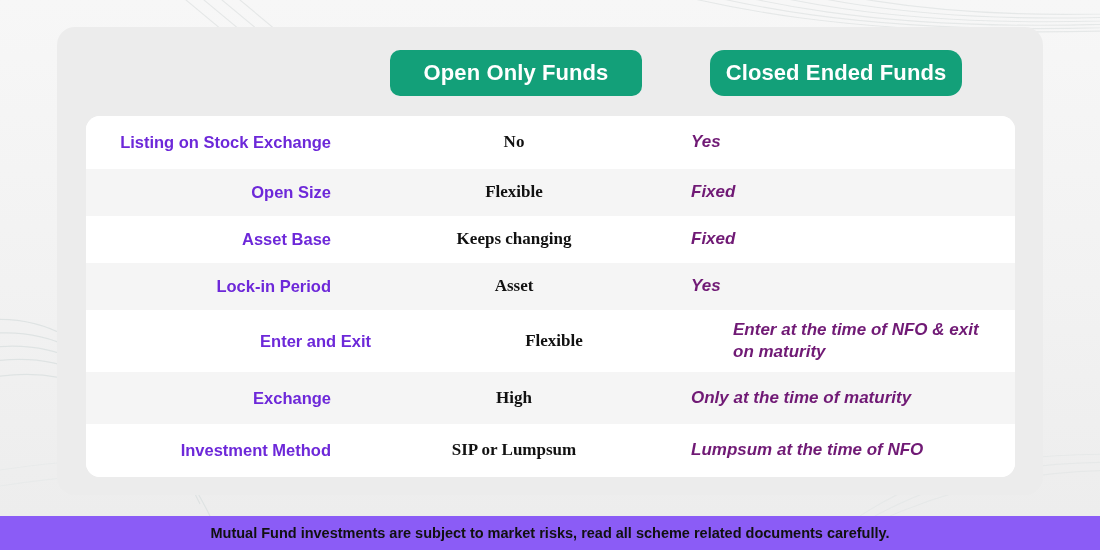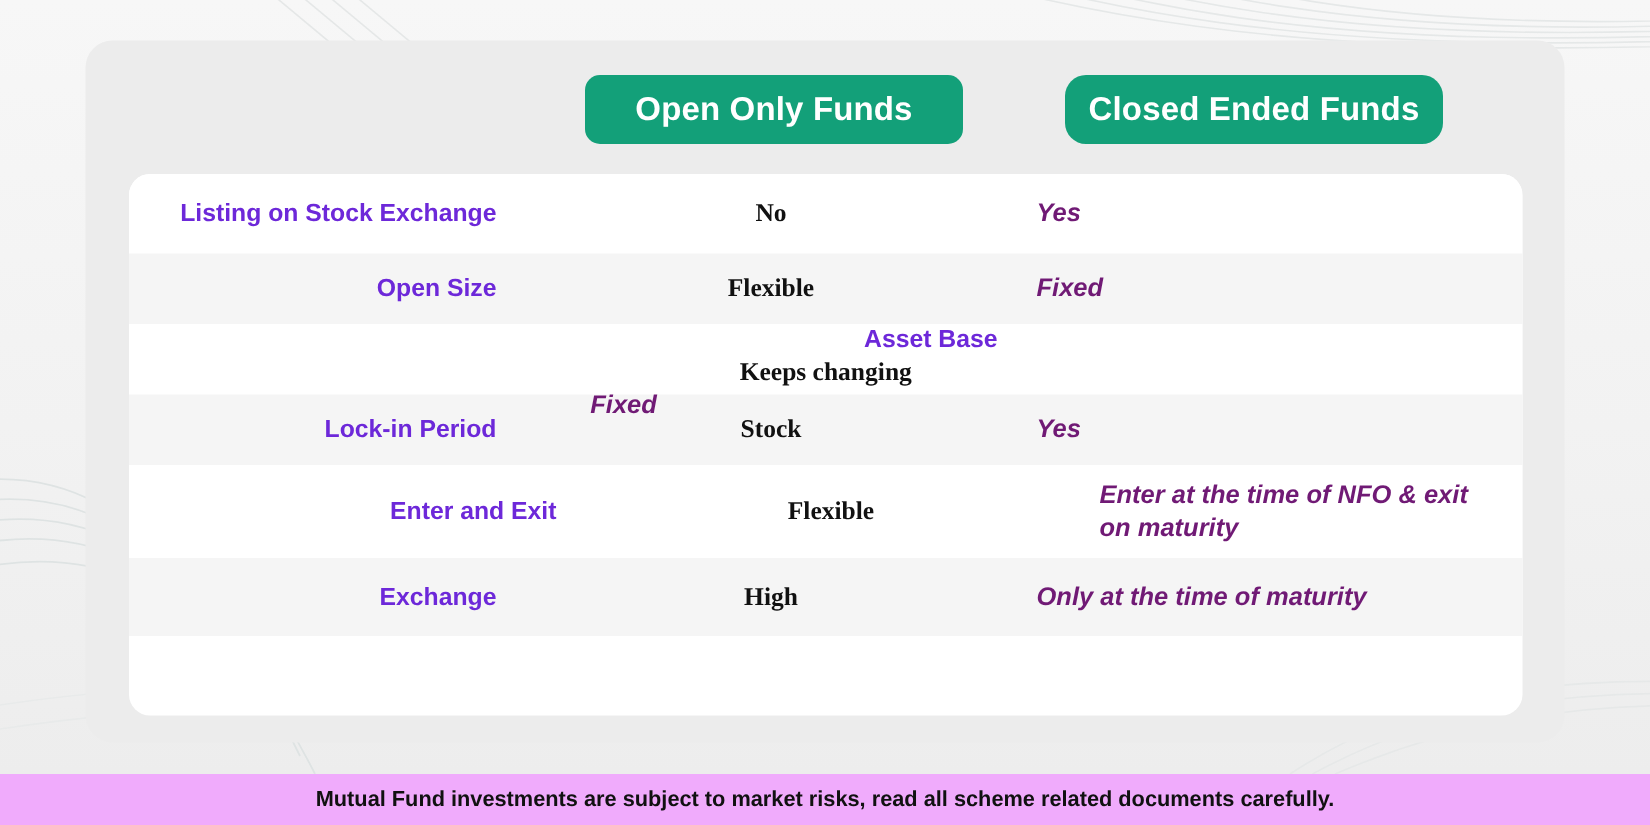--- a/index.html
+++ b/index.html
@@ -119,21 +119,21 @@
     font-style: italic;
   }
 
   
   .disclaimer {
     position: absolute;
     left: 0;
     top: 516px;
     width: 1100px;
     height: 34px;
-    background: #f0abfc;
+    background: #8b5cf6;
     display: flex;
     align-items: center;
     justify-content: center;
     font-size: 14.5px;
     font-weight: bold;
     color: #111111;
   }
 </style>
 </head>
 <body>
@@ -193,44 +193,49 @@
       <div class="cell-open">No</div>
       <div class="cell-closed">Yes</div>
     </div>
 
     <div class="row even" style="height:47px;">
       <div class="cell-label">Open Size</div>
       <div class="cell-open">Flexible</div>
       <div class="cell-closed">Fixed</div>
     </div>
 
-    <div class="row odd" style="height:47px;flex-direction:column;">
+    <div class="row odd" style="height:47px;">
       <div class="cell-label">Asset Base</div>
       <div class="cell-open">Keeps changing</div>
       <div class="cell-closed">Fixed</div>
     </div>
 
     <div class="row even" style="height:47px;">
       <div class="cell-label">Lock-in Period</div>
-      <div class="cell-open">Stock</div>
+      <div class="cell-open">Asset</div>
       <div class="cell-closed">Yes</div>
     </div>
 
     <div class="row odd" style="height:62px;padding-left:40px;">
       <div class="cell-label">Enter and Exit</div>
       <div class="cell-open">Flexible</div>
       <div class="cell-closed" style="max-width:290px;margin:0 auto;">Enter at the time of NFO &amp; exit on maturity</div>
     </div>
 
     <div class="row even" style="height:52px;">
       <div class="cell-label">Exchange</div>
       <div class="cell-open">High</div>
       <div class="cell-closed">Only at the time of maturity</div>
     </div>
 
+    <div class="row odd" style="height:53px;">
+      <div class="cell-label">Investment Method</div>
+      <div class="cell-open">SIP or Lumpsum</div>
+      <div class="cell-closed">Lumpsum at the time of NFO</div>
+    </div>
 
   </div>
 
   <div class="disclaimer">
     <span>Mutual Fund investments are subject to market risks, read all scheme related documents carefully.</span>
   </div>
 
 </div>
 
 </body></html>

